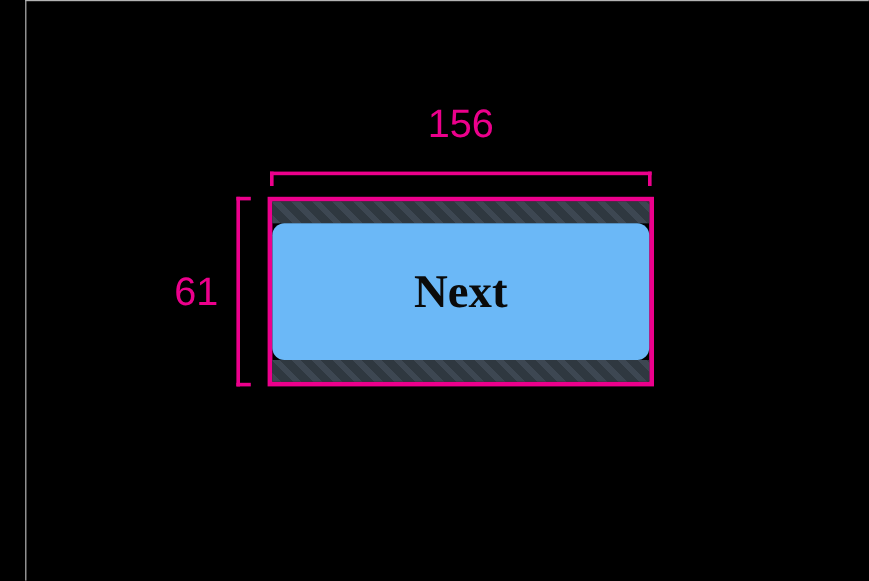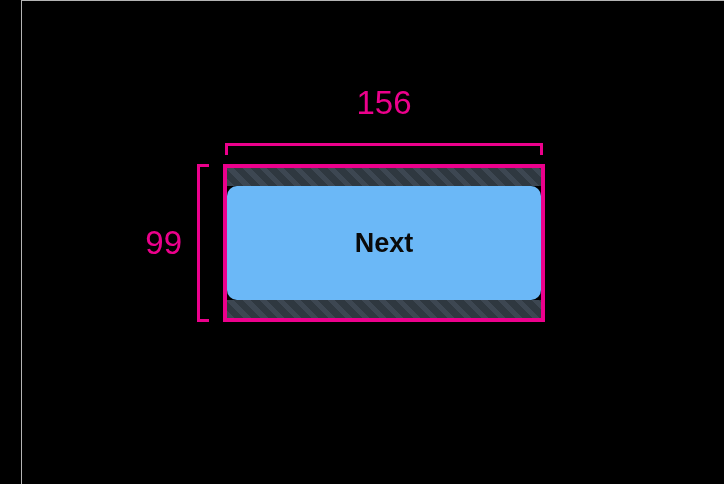--- a/index.html
+++ b/index.html
@@ -60,25 +60,25 @@
     top: 18px;
     bottom: 18px;
     background: #6bb8f7;
     border-radius: 10px;
     display: flex;
     align-items: center;
     justify-content: center;
   }
   #next-label {
     color: #0a0a0a;
-    font-size: 27px;
+    font-size: 39px;
     font-weight: bold;
     letter-spacing: 0px;
     line-height: 1;
-    font-family: Liberation Sans, sans-serif;
+    font-family: Liberation Serif, serif;
     text-align: center;
   }
 
   
   #width-bracket {
     position: absolute;
     left: 203px;
     top: 142px;
     width: 318px;
     height: 12px;
@@ -126,21 +126,21 @@
   }
 </style>
 </head>
 <body>
 
 <div id="canvas">
 
   <div id="width-label">156</div>
   <div id="width-bracket"></div>
 
-  <div id="height-label">99</div>
+  <div id="height-label">61</div>
   <div id="height-bracket"></div>
 
   <div id="measure-box">
     <div id="hatch-top" class="hatch-band"></div>
     <div id="next-button">
       <span id="next-label">Next</span>
     </div>
     <div id="hatch-bottom" class="hatch-band"></div>
   </div>
 

